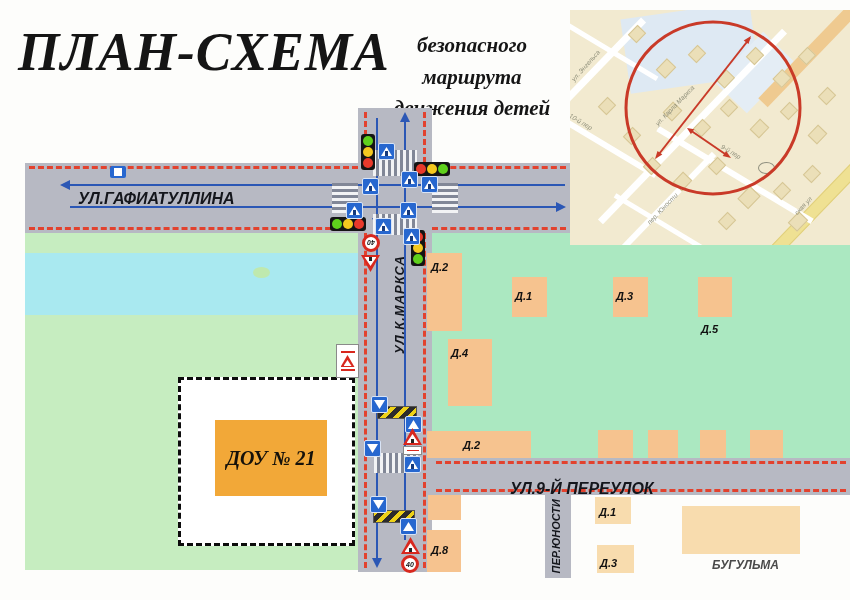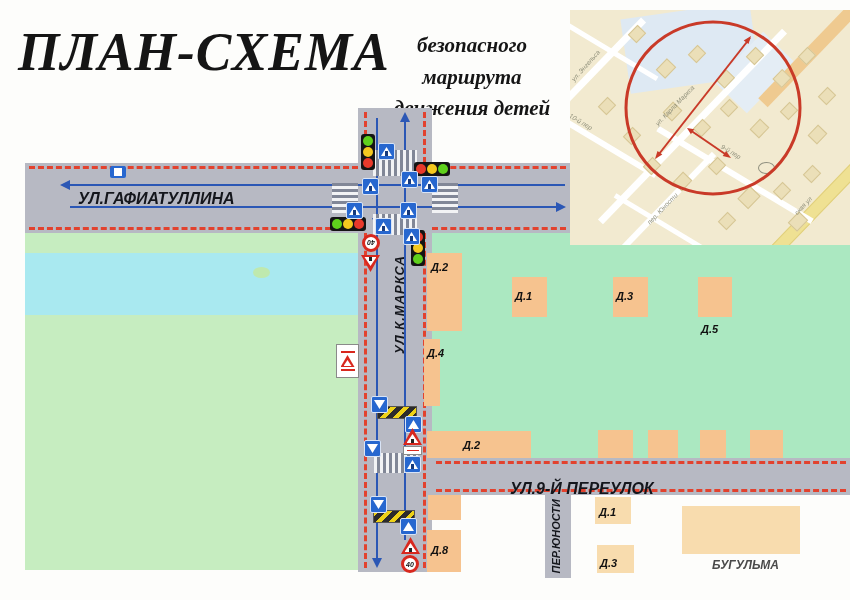--- a/index.html
+++ b/index.html
@@ -77,20 +77,25 @@
   <div class="abs subtitle" style="left:372px;top:30px;">
     <div>безопасного маршрута</div>
     <div>движения детей</div>
   </div>
 
   <div class="ground" style="left:25px;top:233px;width:333px;height:337px;background:#c6edc0;"></div>
   <div class="ground" style="left:432px;top:233px;width:418px;height:225px;background:#abe8c1;"></div>
   <div class="ground" style="left:25px;top:253px;width:333px;height:62px;background:#a9e9f0;"></div>
   <div class="ground" style="left:253px;top:267px;width:17px;height:11px;background:#bfe9ae;border-radius:50%;"></div>
 
+  <div class="plot" style="left:178px;top:377px;width:171px;height:163px;">
+    <div class="dou" style="left:34px;top:40px;width:112px;height:76px;">
+      <span>ДОУ № 21</span>
+    </div>
+  </div>
 
   <div class="road" style="left:25px;top:163px;width:545px;height:70px;"></div>
   <div class="road" style="left:358px;top:108px;width:74px;height:464px;"></div>
   <div class="road" style="left:432px;top:458px;width:418px;height:37px;"></div>
   <div class="road" style="left:545px;top:495px;width:26px;height:83px;"></div>
 
   <div class="rdash-h" style="left:29px;top:166px;width:329px;"></div>
   <div class="rdash-h" style="left:432px;top:166px;width:134px;"></div>
   <div class="rdash-h" style="left:29px;top:227px;width:329px;"></div>
   <div class="rdash-h" style="left:432px;top:227px;width:134px;"></div>
@@ -250,21 +255,21 @@
   </div>
   <div class="bld" style="left:512px;top:277px;width:35px;height:40px;">
     <span class="blbl" style="left:3px;top:13px;">Д.1</span>
   </div>
   <div class="bld" style="left:613px;top:277px;width:35px;height:40px;">
     <span class="blbl" style="left:3px;top:13px;">Д.3</span>
   </div>
   <div class="bld" style="left:698px;top:277px;width:34px;height:40px;">
     <span class="blbl" style="left:3px;top:13px;margin-top:33px;">Д.5</span>
   </div>
-  <div class="bld" style="left:424px;top:339px;width:16px;height:67px;">
+  <div class="bld" style="left:448px;top:339px;width:16px;height:67px;padding-left:28px;">
     <span class="blbl" style="left:3px;top:8px;">Д.4</span>
   </div>
   <div class="bld" style="left:427px;top:431px;width:104px;height:27px;">
     <span class="blbl" style="left:36px;top:8px;">Д.2</span>
   </div>
   <div class="bld" style="left:598px;top:430px;width:35px;height:28px;"></div>
   <div class="bld" style="left:648px;top:430px;width:30px;height:28px;"></div>
   <div class="bld" style="left:700px;top:430px;width:26px;height:28px;"></div>
   <div class="bld" style="left:750px;top:430px;width:33px;height:28px;"></div>
   <div class="bld" style="left:428px;top:495px;width:33px;height:25px;"></div>

